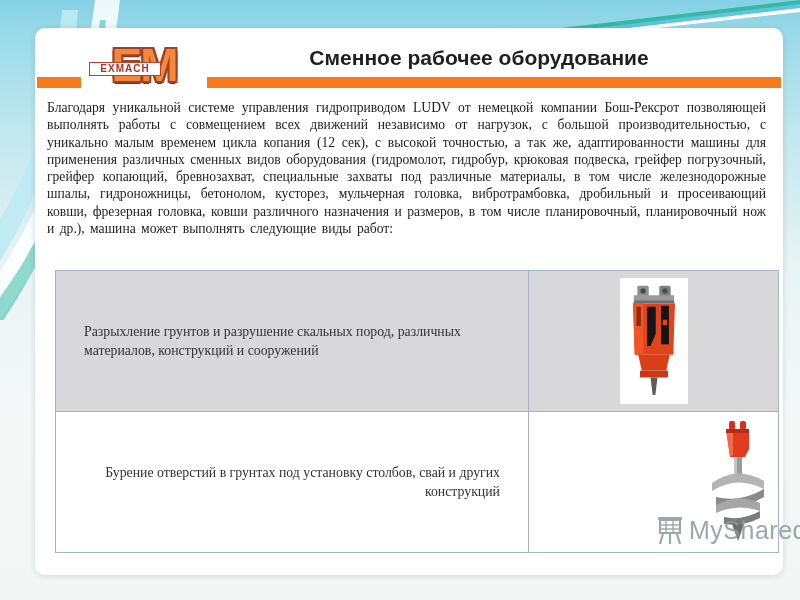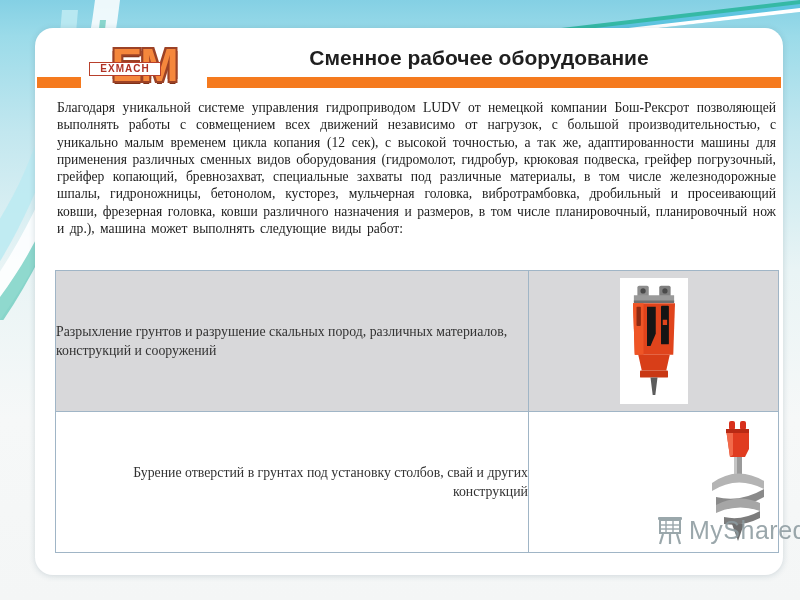--- a/index.html
+++ b/index.html
@@ -11,21 +11,21 @@
   }
 
   
   .deco { position:absolute; pointer-events:none; }
   #deco-top-right { top:0; right:0; }
   #deco-top-left { top:0; left:0; }
 
   
   .slide {
     position:absolute; left:35px; top:28px; width:748px; height:547px;
-    background:#ffffff; border-radius:18px;
+    background:#ffffff; border-radius:10px;
     box-shadow:0 1px 6px rgba(40,80,100,0.18);
   }
 
   
   .orange-bar {
     position:absolute; left:2px; top:49px; width:744px; height:11px;
     background:#f57a1e;
   }
   .logo-box {
     position:absolute; left:46px; top:8px; width:126px; height:58px;
@@ -45,37 +45,37 @@
   .logo-strip span {
     font-size:10px; font-weight:700; color:#b03226; letter-spacing:1px; line-height:1;
   }
   .slide-title {
     position:absolute; left:224px; top:18px; width:440px;
     text-align:center; font-size:21px; font-weight:700; color:#1f1f1f;
   }
 
   
   .intro {
-    position:absolute; left:22px; top:71px; width:719px;
+    position:absolute; left:12px; top:71px; width:719px;
     font-family:"Liberation Serif", serif;
     font-size:13.6px; line-height:17.3px; color:#1c1c1c;
     text-align:justify; word-spacing:2px;
   }
 
   
   .equip-table {
     position:absolute; left:20px; top:242px; width:723px; height:282px;
     border-collapse:collapse; table-layout:fixed;
   }
   .equip-table td {
     border:1px solid #a0b5c6; vertical-align:middle;
   }
   .equip-table tr { height:141px; }
   td.desc {
-    width:473px; padding:6px 0;
+    width:473px; padding:6px 28px;
     font-family:"Liberation Serif", serif; font-size:13.8px; line-height:19px; color:#323232;
   }
   td.pic { width:250px; text-align:center; }
   tr.row-gray td { background:#d8d8da; }
   tr.row-white td { background:#ffffff;text-align:right; }
   .img-frame {
     display:inline-block; background:#ffffff; padding:2px 6px;
   }
 
   

